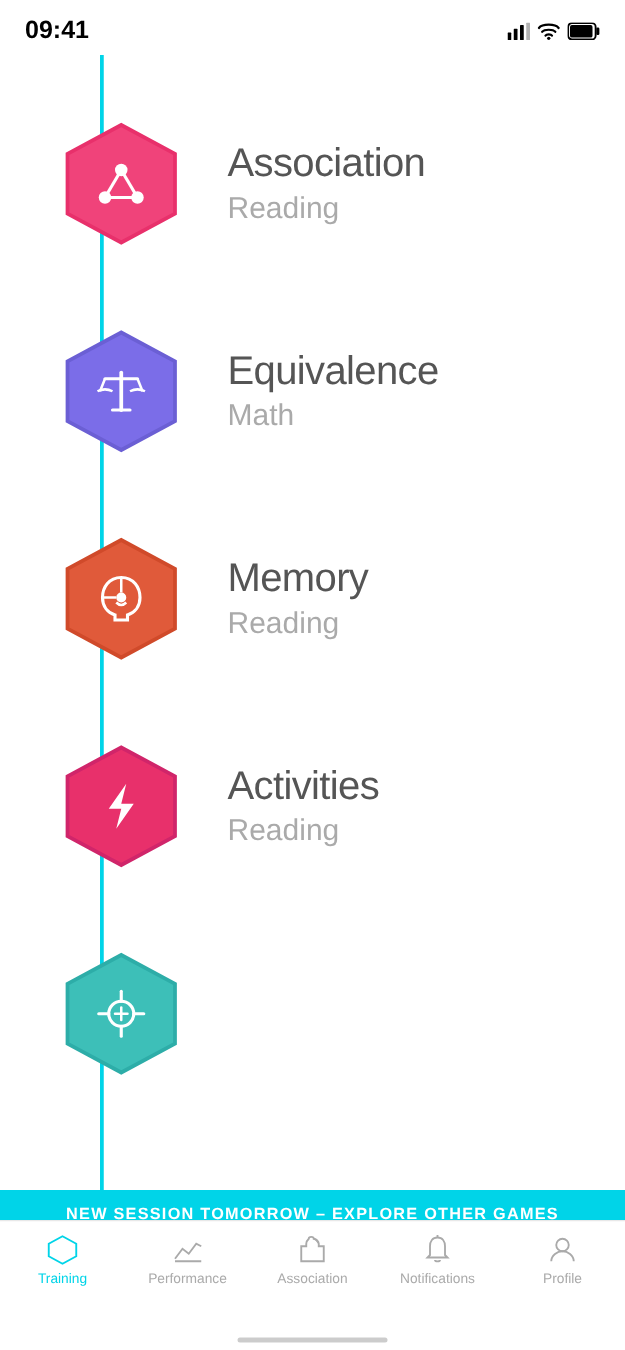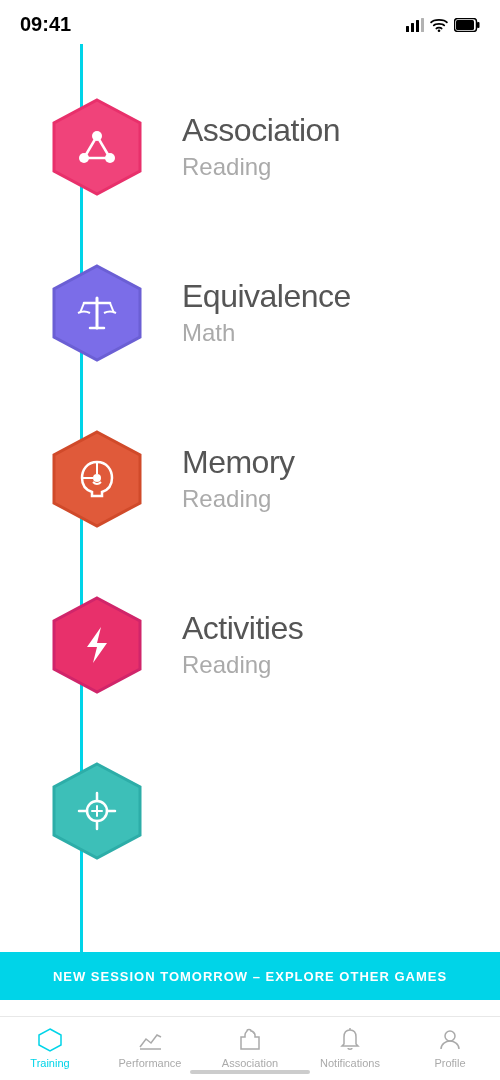--- a/index.html
+++ b/index.html
@@ -122,40 +122,40 @@
     .game-subtitle {
       font-size: 24px;
       color: #aaa;
       font-weight: 400;
       margin-top: 4px;
     }
 
     
     .banner {
       background: #00d4e8;
-      height: 48px;
+      height: 36px;
       display: flex;
       align-items: center;
       justify-content: center;
     }
 
     .banner-text {
       color: white;
       font-size: 13px;
       font-weight: 600;
       letter-spacing: 1px;
     }
 
     
     .tab-bar {
       position: absolute;
       bottom: 0;
       left: 0;
       right: 0;
-      height: 64px;
+      height: 104px;
       background: #fff;
       border-top: 1px solid #e8e8e8;
       display: flex;
       align-items: flex-start;
       padding-top: 10px;
     }
 
     .tab-item {
       flex: 1;
       display: flex;

